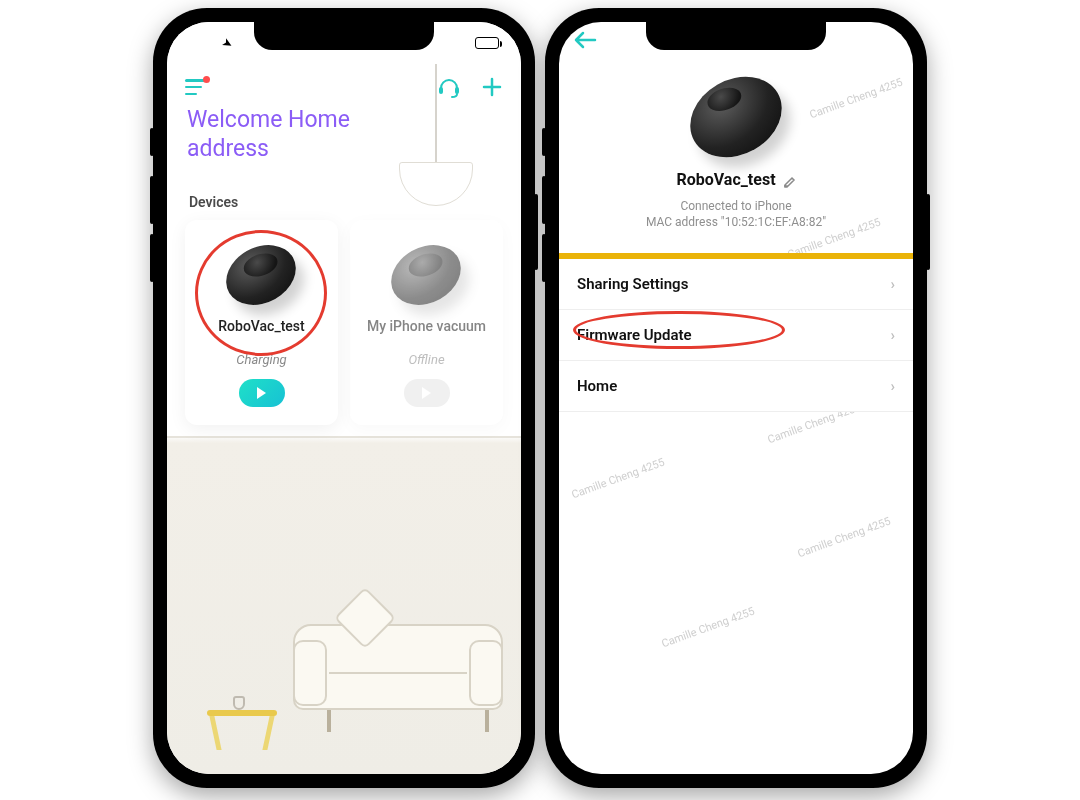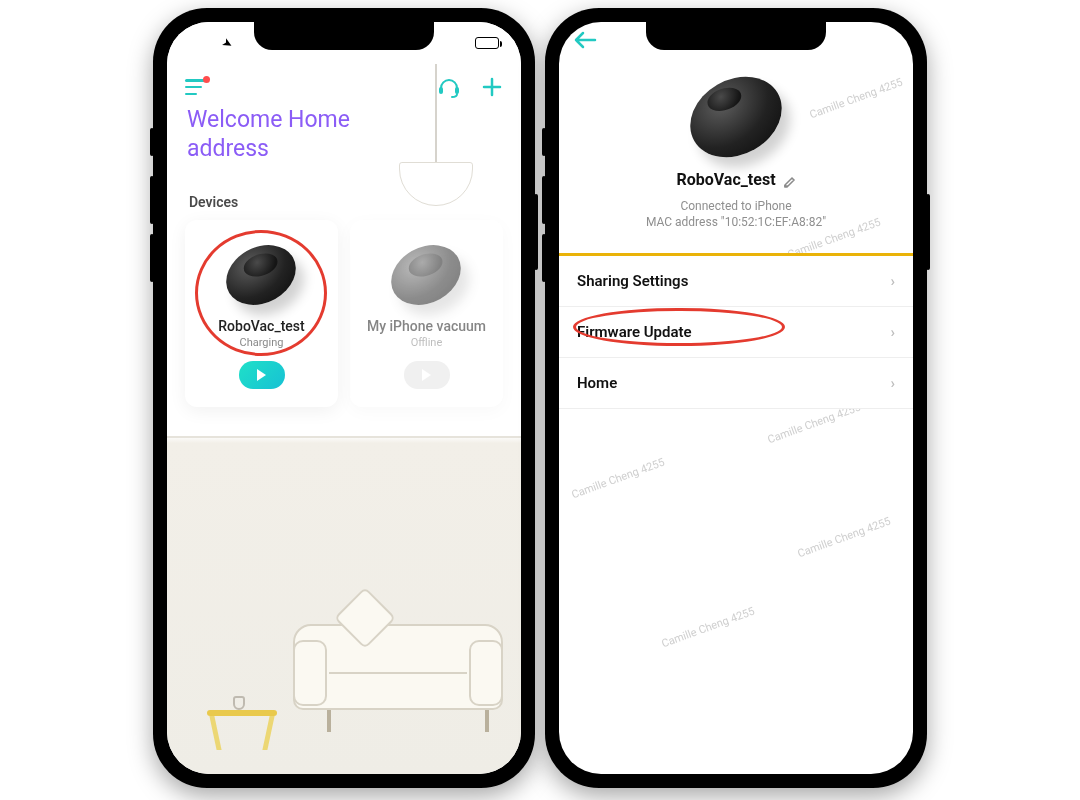--- a/index.html
+++ b/index.html
@@ -149,21 +149,21 @@
   .vac-body {
     position:absolute; left:8px; top:12px;
     width:70px; height:58px;
     background: radial-gradient(ellipse at 35% 30%, #5d5d5d 0%, #222 55%, #0b0b0b 100%);
     border-radius:50%;
     transform: rotate(-2deg) skewY(-10deg);
     box-shadow: 8px 12px 12px rgba(0,0,0,.18);
   }
   .vac-body::after{content:"";position:absolute;top:8px;left:18px;width:34px;height:22px;border-radius:50%;background:radial-gradient(circle at 40% 35%, #4a4a4a 0%, #151515 75%);}
   .vac-label { margin-top:6px; font-size:14px; color:#222; font-weight:500; white-space:nowrap; }
-  .vac-status { font-size:11px; color:#8a8a8a; margin-top:2px; }
+  .vac-status { font-size:13px; color:#8a8a8a; margin-top:18px;font-style:italic; }
   .play-btn {
     margin-top:12px;
     width:46px; height:28px; border-radius:14px;
     display:flex; align-items:center; justify-content:center;
     cursor:pointer;
   }
   .play-btn.on { background: linear-gradient(135deg,#1fe0c8,#17c1d4); }
   .play-btn.off { background:#e4e4e4; }
   .play-tri { width:0;height:0;border-left:9px solid #fff;border-top:6px solid transparent;border-bottom:6px solid transparent; }
   .play-btn.off .play-tri{border-left-color:#fff;}
@@ -189,21 +189,21 @@
 
   .settings-body { position:relative; padding-top:4px; }
   .big-vac { margin: 6px auto 0; width:108px; height:92px; position:relative; }
   .big-vac .vac-body { width:92px; height:78px; left:8px; top:6px; }
   .dev-name-row { display:flex; justify-content:center; align-items:center; gap:6px; margin-top:6px; }
   .dev-name { font-weight:700; font-size:16px; color:#111; }
   .edit-icon { color:#8a8a8a; width:14px; height:14px; }
   .sub1,.sub2 { text-align:center; font-size:12px; color:#8f8f8f; }
   .sub1{margin-top:10px}.sub2{margin-top:2px; margin-bottom:24px;}
 
-  .settings-list { border-top:3px solid #eab308; margin:0; position:relative; }
+  .settings-list { border-top:6px solid #eab308; margin:0; position:relative; }
   .settings-item {
     display:flex; align-items:center; justify-content:space-between;
     padding: 16px 18px;
     border-bottom:1px solid #eee;
     font-size:15px; font-weight:600; color:#111;
     cursor:pointer; background:#fff;
   }
   .chev { color:#bdbdbd; }
   .remove-row {
     text-align:center; padding:24px 0;

